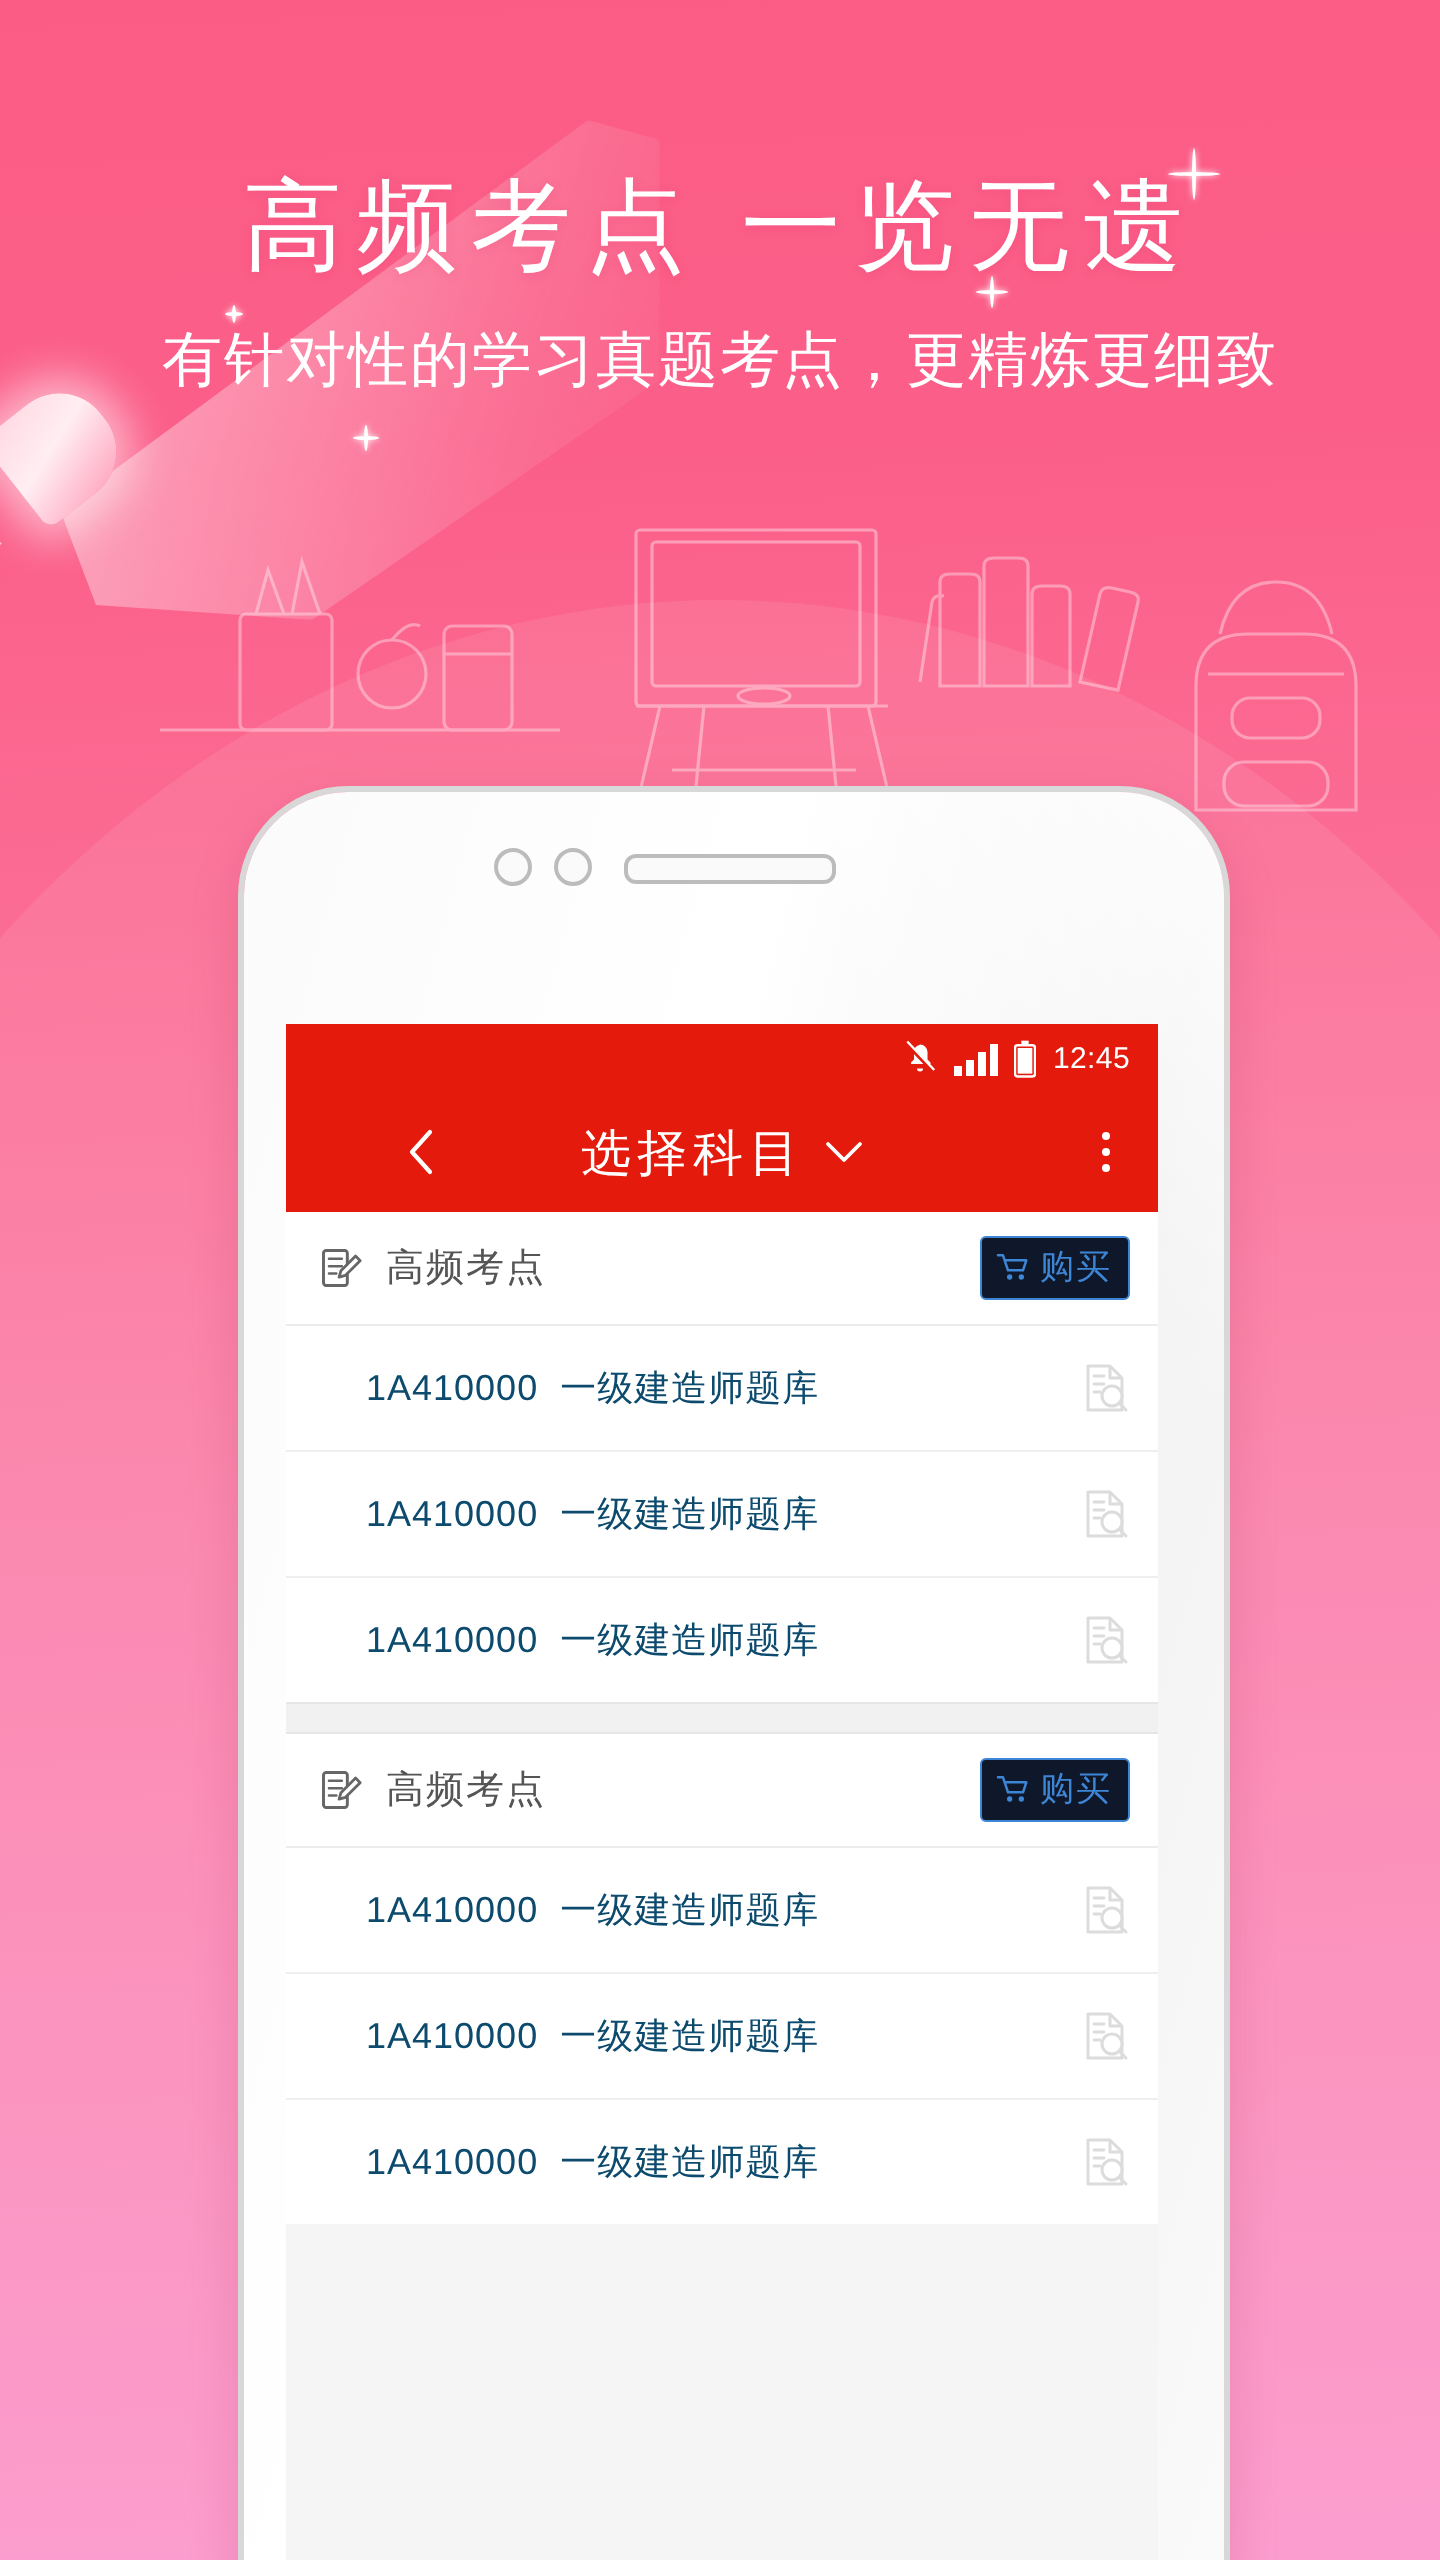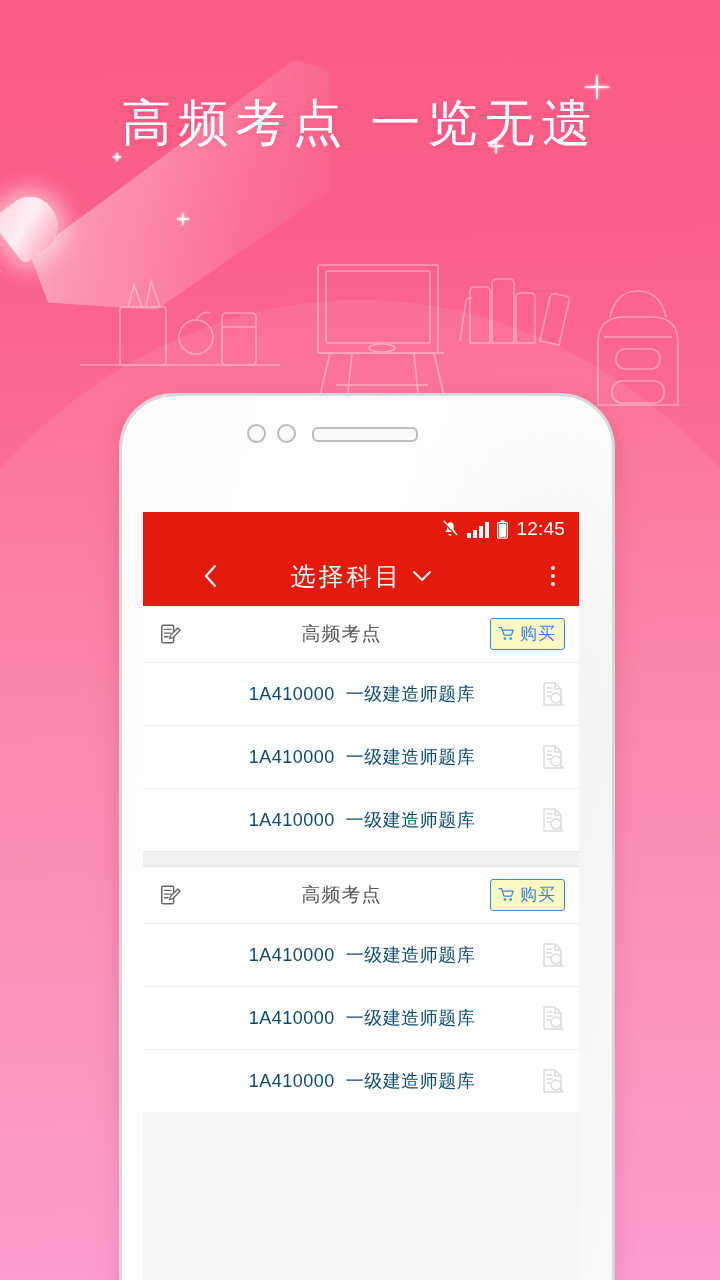--- a/index.html
+++ b/index.html
@@ -102,21 +102,21 @@
   .flash-ring {
     position: absolute;
     top: 9px; height: 38px; width: 5px;
     background: rgba(255,255,255,0.55);
   }
 
   
   .headline {
     position: absolute;
     left: 0;
-    top: 90px;
+    top: 80px;
     width: 720px;
     text-align: center;
     color: #ffffff;
     font-size: 50px;
     letter-spacing: 7px;
     font-weight: 400;
     text-shadow: 0 1px 6px rgba(200,20,70,0.12);
   }
   .subline {
     position: absolute;
@@ -181,21 +181,21 @@
     height: 34px;
     background: #e41b0c;
     display: flex;
     align-items: center;
     justify-content: flex-end;
     padding-right: 14px;
     gap: 8px;
     color: #ffffff;
   }
   .status-time {
-    font-size: 19px;
+    font-size: 15px;
     letter-spacing: 0.2px;
   }
   .sig-bars { display: flex; align-items: flex-end; gap: 2px; height: 17px; }
   .sig-bars i { width: 4px; background: #fff; display: block; }
   .sig-bars i:nth-child(1){height:5px}
   .sig-bars i:nth-child(2){height:8px}
   .sig-bars i:nth-child(3){height:12px}
   .sig-bars i:nth-child(4){height:16px}
 
   .navbar {
@@ -242,21 +242,21 @@
     width: 4px; height: 4px; border-radius: 50%;
     background: #ffffff;
     display: block;
   }
 
   .scroll-body {
     height: 674px;
     background: #f5f5f5;
     overflow: hidden;
   }
-  .group { background: #ffffff; text-align: center; }
+  .group { background: #ffffff; }
   .group-gap { height: 14px; background: #f1f1f1; border-top: 1px solid #e6e6e6; border-bottom: 1px solid #e6e6e6; }
 
   .section-head {
     height: 56px;
     display: flex;
     align-items: center;
     padding: 0 14px 0 16px;
     border-bottom: 1px solid #ececec;
     background: #ffffff;
   }
@@ -270,21 +270,21 @@
   }
   .buy-btn {
     display: flex;
     align-items: center;
     gap: 5px;
     border: 1px solid #3d86d6;
     border-radius: 3px;
     padding: 3px 8px 4px 7px;
     color: #3d86d6;
     font-size: 17px;
-    background: #fef9c3;
+    background: #0f172a;
     letter-spacing: 1px;
   }
 
   .row {
     height: 62px;
     display: flex;
     align-items: center;
     padding: 0 14px 0 40px;
     border-bottom: 1px solid #efefef;
     background: #ffffff;
@@ -360,20 +360,21 @@
     <div class="light-cone"></div>
     <div class="flash-body">
       <div class="flash-tube"></div>
 
       <div class="flash-ring" style="left:26px"></div>
       <div class="flash-head"></div>
     </div>
   </div>
 
   <div class="headline">高频考点 一览无遗</div>
+  <div class="subline">有针对性的学习真题考点，更精炼更细致</div>
 
 
   <div class="phone">
     <div class="phone-gloss"></div>
   </div>
   <div class="cam-dot" style="left:247px; top:424px;"></div>
   <div class="cam-dot" style="left:277px; top:424px;"></div>
   <div class="speaker"></div>
 
   <div class="screen">

